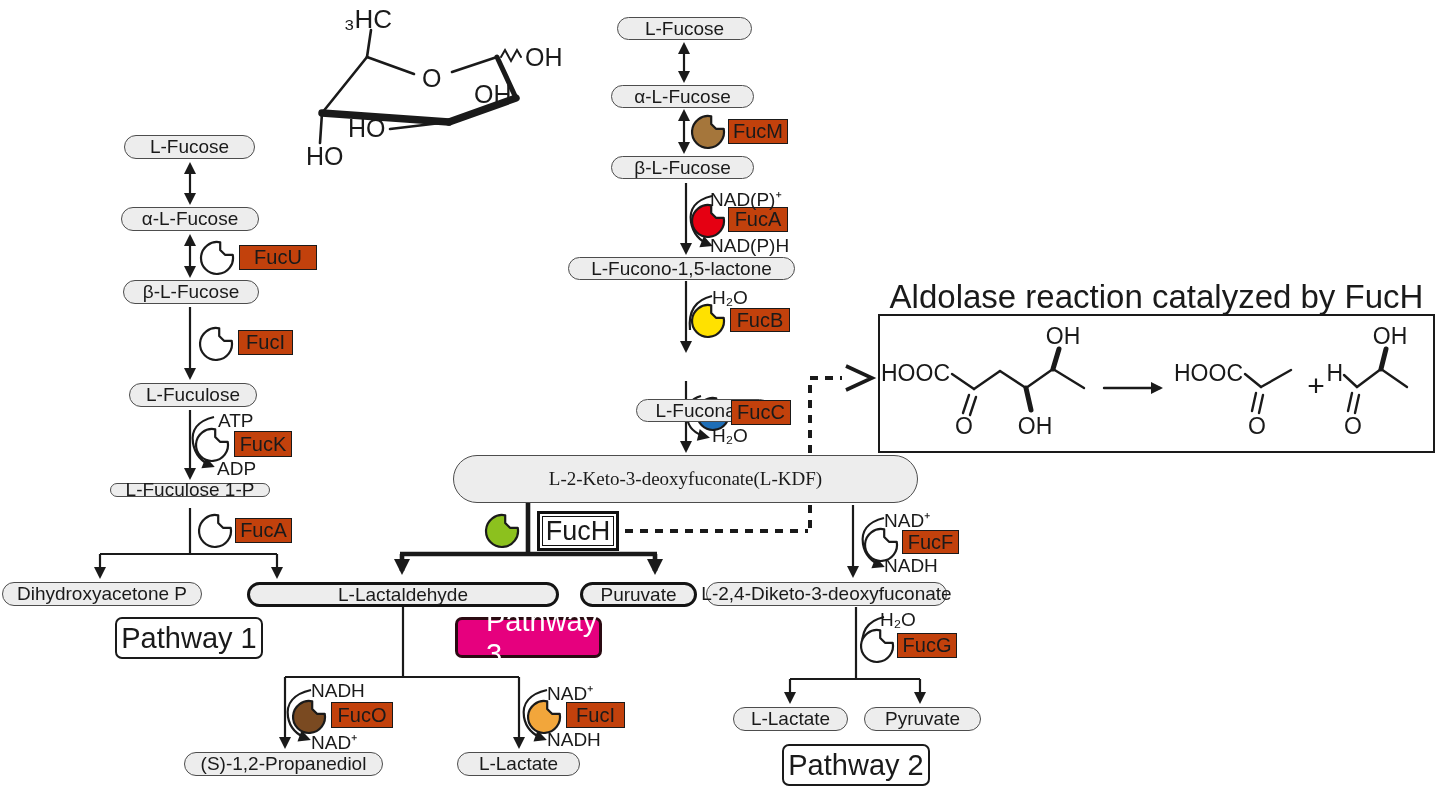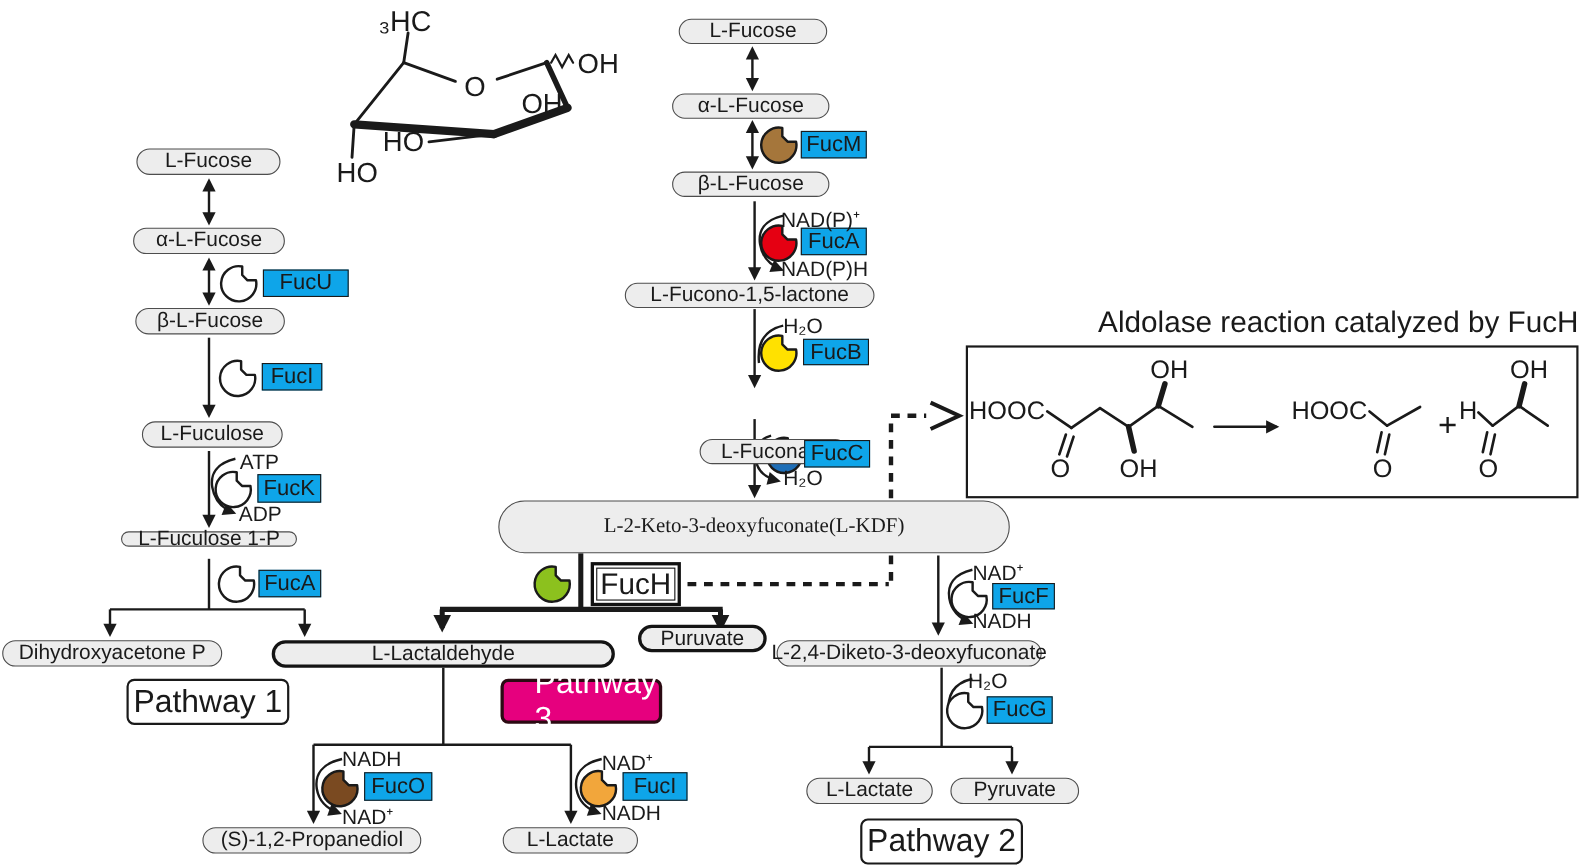--- a/index.html
+++ b/index.html
@@ -3,28 +3,28 @@
 <meta charset="utf-8">
 <style>
   html,body{margin:0;padding:0;background:#fff;}
   #stage{position:relative;width:1440px;height:787px;background:#fff;overflow:hidden;
          font-family:"Liberation Sans",sans-serif;color:#1a1a1a;}
   #lines{position:absolute;left:0;top:0;z-index:1;}
   .pill{position:absolute;z-index:2;background:#ededed;border:1.6px solid #4d4d4d;border-radius:14px;
         display:flex;align-items:center;justify-content:center;font-size:19px;white-space:nowrap;box-sizing:border-box;}
   .pill.bold{border:3px solid #141414;}
   .pill.big{border-radius:26px;line-height:1.15;font-family:Liberation Serif, serif;}
-  .ebox{position:absolute;z-index:2;background:#0ea5e9;border:1.7px solid #1a1a1a;
+  .ebox{position:absolute;z-index:2;background:#c2410c;border:1.7px solid #1a1a1a;
         display:flex;align-items:center;justify-content:center;font-size:20px;box-sizing:border-box;}
   .ebox.main{font-size:27px;border:1.6px solid #111;box-shadow:0 0 0 2px #fff,0 0 0 5px #111;background:#fff;}
   .cof{position:absolute;z-index:2;font-size:19px;white-space:nowrap;}
   .pathway{position:absolute;z-index:2;background:#fff;border:2.6px solid #1a1a1a;border-radius:7px;
         display:flex;align-items:center;justify-content:center;font-size:29px;box-sizing:border-box;}
   .pathway.hot{border:3.2px solid #2b0a12;color:#fff;}
-  .title{position:absolute;z-index:2;font-size:27px;text-align:right;}
+  .title{position:absolute;z-index:2;font-size:33px;text-align:center;}
   .chembox{position:absolute;z-index:0;border:2.6px solid #1a1a1a;box-sizing:border-box;background:#fff;}
   svg text{font-family:"Liberation Sans",sans-serif;fill:#1a1a1a;}
 </style>
 </head>
 <body>
 
 <div id="stage">
 
   <div class="chembox" style="left:878px;top:314px;width:557px;height:139px;"></div>
 
@@ -210,21 +210,21 @@
     </div>
 
   <div class="pill big" style="left:453px;top:455px;width:465px;height:48px;">
     <span>L-2-Keto-3-deoxyfuconate</span>
     <span>(L-KDF)</span>
   </div>
 
   <div class="pill bold" style="left:247px;top:582px;width:312px;height:25px;">
       <span>L-Lactaldehyde</span>
     </div>
-  <div class="pill bold" style="left:580px;top:568px;width:117px;height:25px;">
+  <div class="pill bold" style="left:580px;top:582px;width:117px;height:25px;">
       <span>Puruvate</span>
     </div>
   <div class="pill" style="left:706px;top:582px;width:241px;height:24px;">
       <span>L-2,4-Diketo-3-deoxyfuconate</span>
     </div>
 
   <div class="pill" style="left:184px;top:752px;width:199px;height:24px;">
       <span>(S)-1,2-Propanediol</span>
     </div>
   <div class="pill" style="left:457px;top:752px;width:123px;height:24px;">

